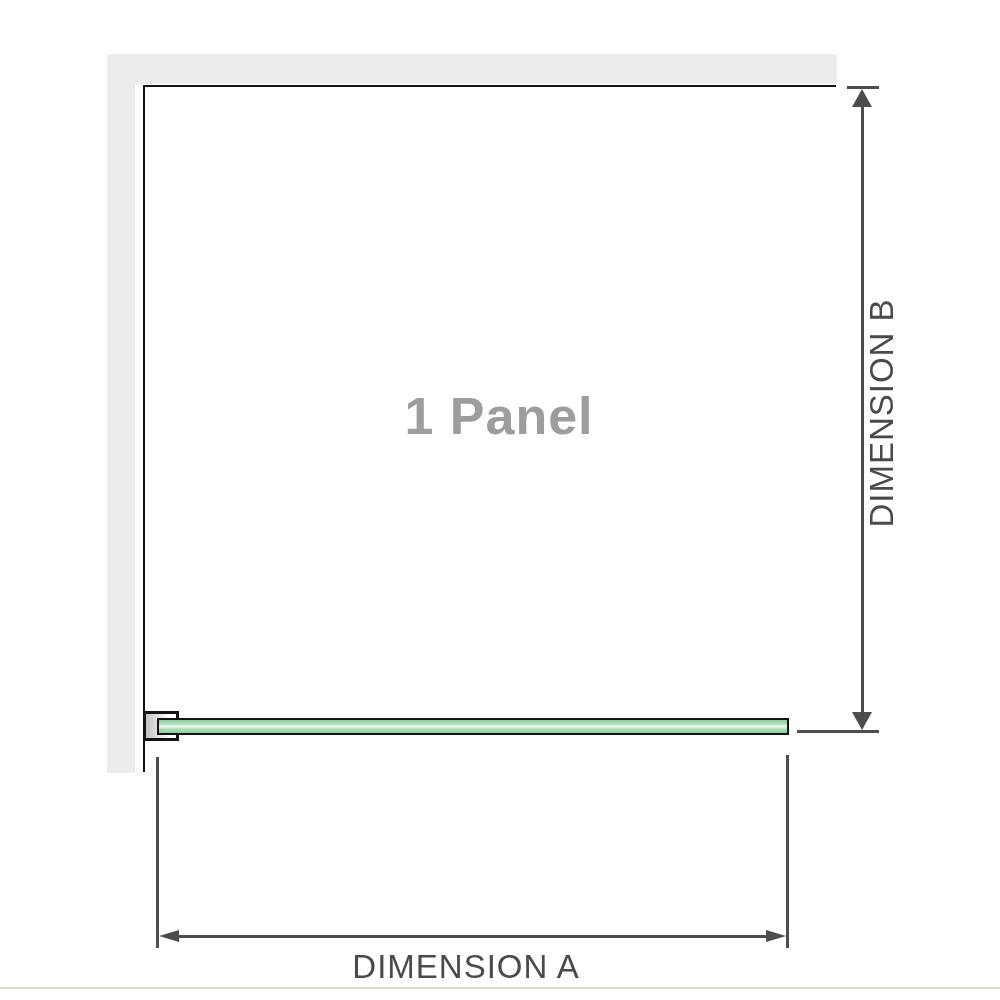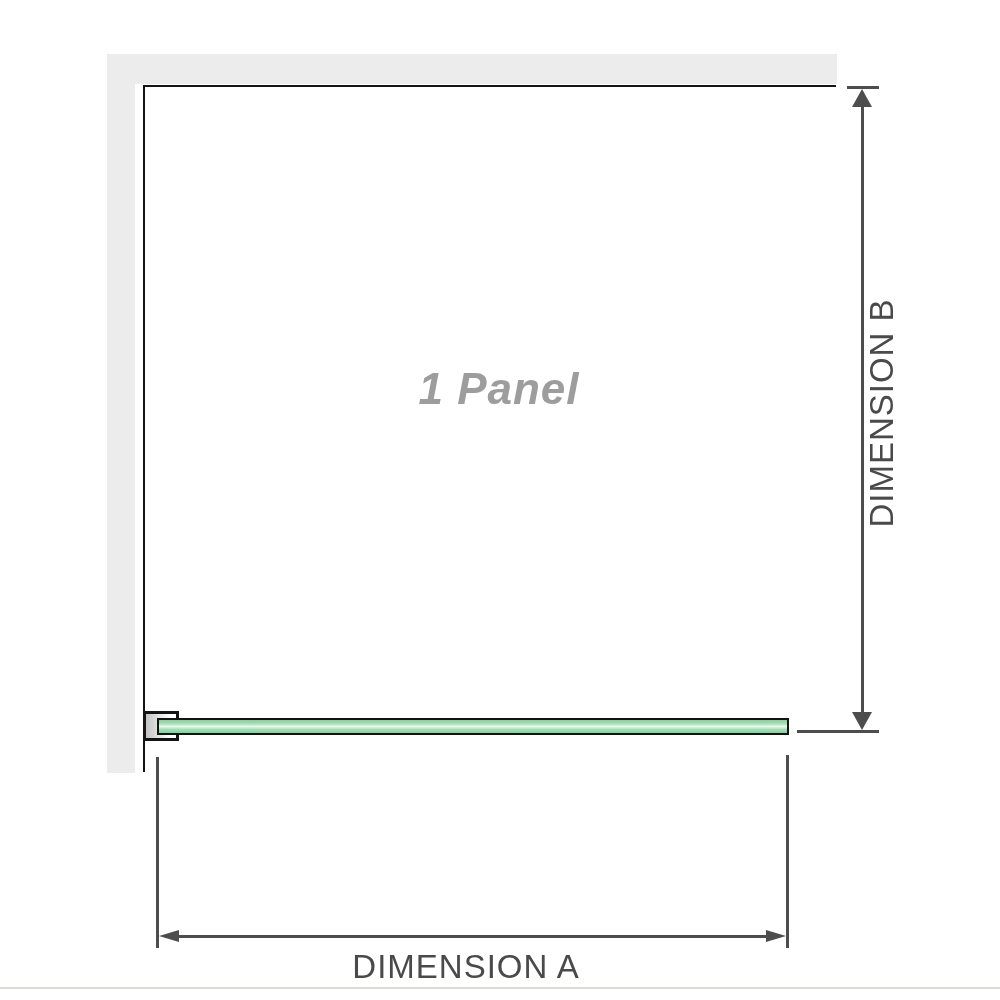--- a/index.html
+++ b/index.html
@@ -20,22 +20,22 @@
   }
   .abs{position:absolute;}
   
   .wall-top{left:107px;top:54px;width:730px;height:30px;background:var(--wall);}
   .wall-left{left:107px;top:54px;width:28px;height:719px;background:var(--wall);}
   
   .outline-top{left:143px;top:85px;width:693px;height:2px;background:var(--outline);}
   .outline-left{left:143px;top:85px;width:2px;height:687px;background:var(--outline);}
   
   .panel-label{
-    left:499px;top:389px;transform:translate(-50%,-50%);
-    font-size:44px;font-style:italic;font-weight:bold;letter-spacing:1px;
+    left:499px;top:416px;transform:translate(-50%,-50%);
+    font-size:52px;font-weight:bold;letter-spacing:1px;
     color:var(--panel-text);white-space:nowrap;
   }
   
   .bracket{
     left:143px;top:711px;width:36px;height:30px;box-sizing:border-box;
     border:3px solid var(--outline);
     background:linear-gradient(90deg,#c2c2c2 0%,#e6e6e6 45%,#ffffff 80%);
     z-index:2;
   }
   

